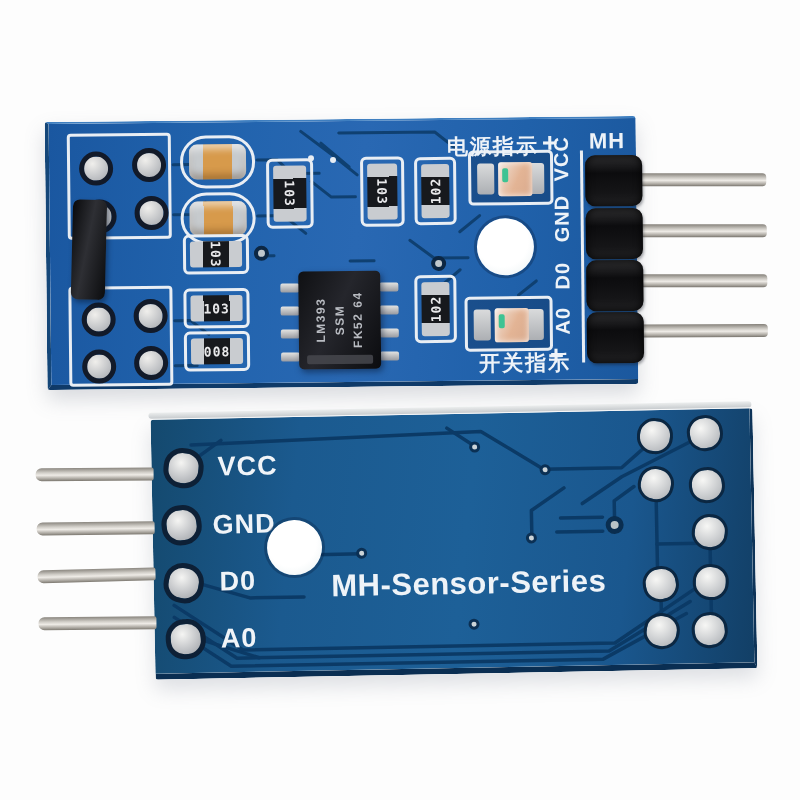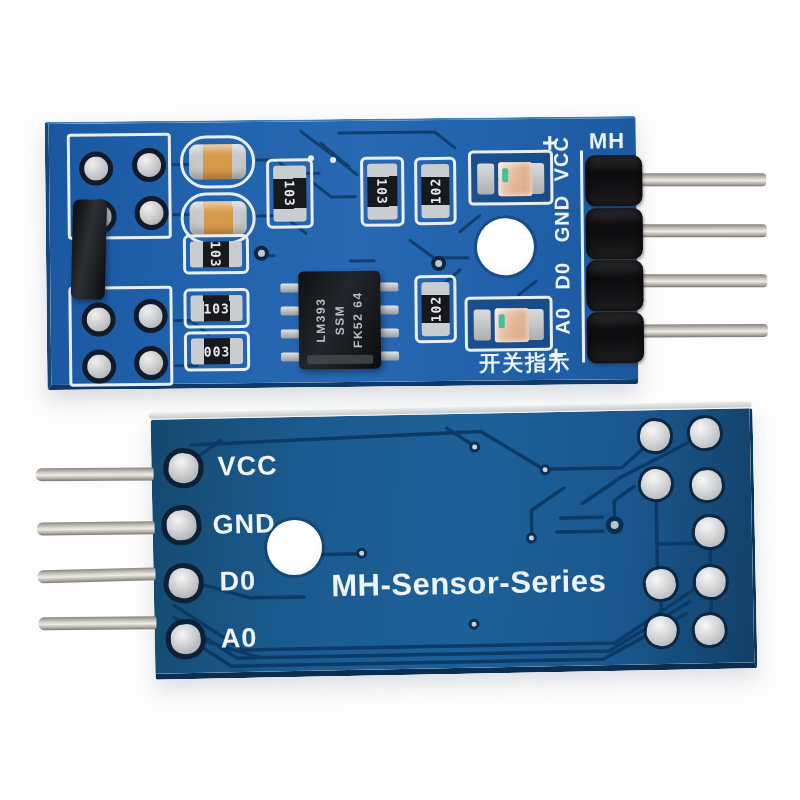--- a/index.html
+++ b/index.html
@@ -155,21 +155,21 @@
     <div class="res h" style="left:133px;top:112px;width:66px;height:40px">
       <div class="body"></div>
         <span class="lab rot90">103</span>
       </div>
     <div class="res h" style="left:133px;top:166px;width:66px;height:40px">
       <div class="body"></div>
         <span class="lab">103</span>
       </div>
     <div class="res h" style="left:133px;top:209px;width:66px;height:40px">
       <div class="body"></div>
-        <span class="lab">003</span>
+        <span class="lab">008</span>
       </div>
     <div class="res v" style="left:217px;top:37px;width:47px;height:70px">
       <div class="body"></div>
         <span class="lab rot90">103</span>
       </div>
     <div class="res v" style="left:311px;top:36px;width:44px;height:70px">
       <div class="body"></div>
         <span class="lab rot90">103</span>
       </div>
     <div class="res v" style="left:365px;top:37px;width:42px;height:68px">
@@ -215,20 +215,21 @@
         </div>
     </div>
 
     <div class="hole" style="left:427px;top:99px;width:57px;height:57px"></div>
 
     <div class="silk-dot" style="left:259px;top:34px"></div>
     <div class="silk-dot" style="left:281px;top:36px"></div>
     <div class="via-f" style="left:381px;top:136px"></div>
     <div class="via-f" style="left:204px;top:124px"></div>
 
+    <div class="cn" style="left:398px;top:13px">电源指示</div>
     <div class="plus" style="left:493px;top:9px">+</div>
     <div class="cn" style="left:428px;top:230px">开关指示</div>
     <div class="plus" style="left:497px;top:222px">+</div>
 
     <div class="pin-label" style="left:480px;top:29px">VCC</div>
     <div class="pin-label" style="left:480px;top:89px">GND</div>
     <div class="pin-label" style="left:480px;top:146px">D0</div>
     <div class="pin-label" style="left:480px;top:191px">A0</div>
 
     <div class="mh">MH</div>

